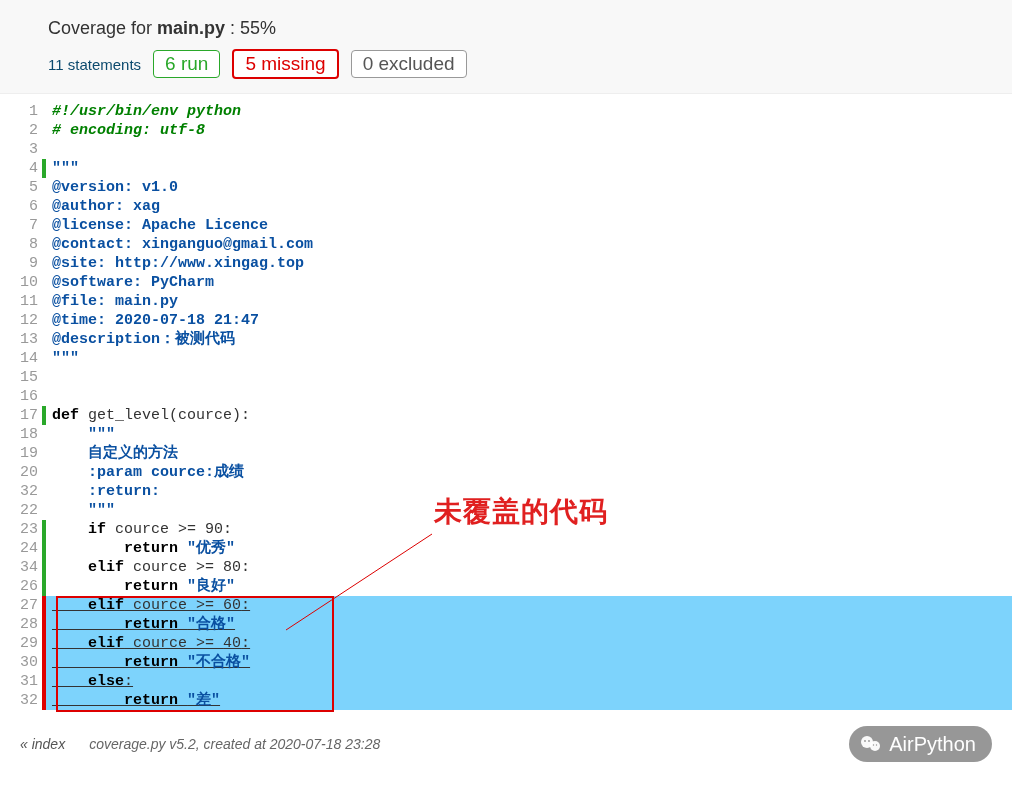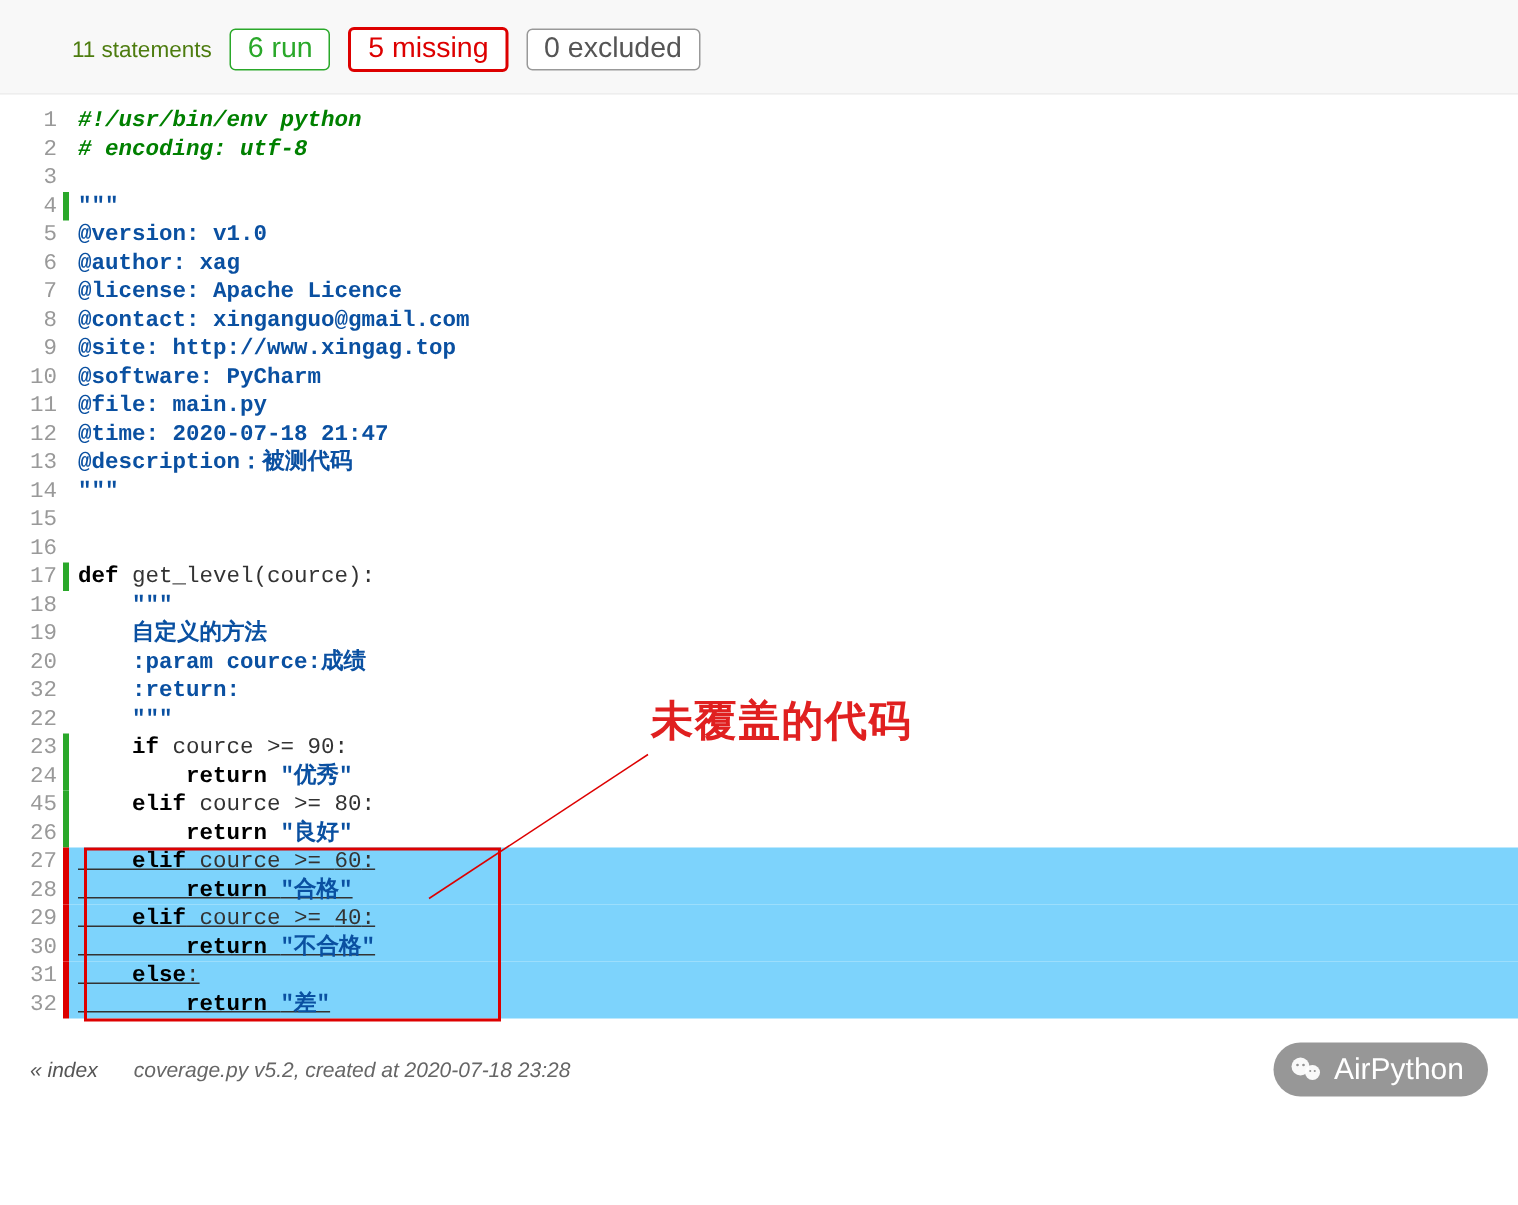--- a/index.html
+++ b/index.html
@@ -20,21 +20,21 @@
     font-size: 18px;
     color: #333;
     margin-bottom: 10px;
   }
   .title b { font-weight: 700; }
   .stats-row {
     display: flex;
     align-items: center;
     gap: 12px;
   }
-  .stat-text { font-size: 15px; color: #4d7c0f; }
+  .stat-text { font-size: 15px; color: #0c4a6e; }
   .badge {
     display: inline-block;
     padding: 2px 11px;
     border-radius: 4px;
     font-size: 19px;
     border: 1px solid;
     background: #fff;
     cursor: pointer;
   }
   .badge-run { color: #2aa82a; border-color: #2aa82a; }
@@ -126,20 +126,23 @@
     background: rgba(120,120,120,0.85);
     padding: 6px 16px 6px 10px;
     border-radius: 20px;
   }
   .watermark svg { width: 24px; height: 24px; }
 </style>
 </head>
 <body>
 
 <div class="header">
+  <div class="title">
+    <span>Coverage for </span><b>main.py</b><span> : 55%</span>
+  </div>
   <div class="stats-row">
     <span class="stat-text">11 statements</span>
     <span class="badge badge-run">6 run</span>
     <span class="badge badge-missing">5 missing</span>
     <span class="badge badge-excluded">0 excluded</span>
   </div>
 </div>
 
 <div class="code-area" style="position:relative;">
   <div class="gutter" id="gutter">
@@ -160,21 +163,21 @@
       <div class="ln">15</div>
       <div class="ln">16</div>
       <div class="ln">17</div>
       <div class="ln">18</div>
       <div class="ln">19</div>
       <div class="ln">20</div>
       <div class="ln">32</div>
       <div class="ln">22</div>
       <div class="ln">23</div>
       <div class="ln">24</div>
-      <div class="ln">45</div>
+      <div class="ln">34</div>
       <div class="ln">26</div>
       <div class="ln">27</div>
       <div class="ln">28</div>
       <div class="ln">29</div>
       <div class="ln">30</div>
       <div class="ln">31</div>
       <div class="ln">32</div>
     </div>
   <div class="marks" id="marks">
       <div class="mk"></div>

